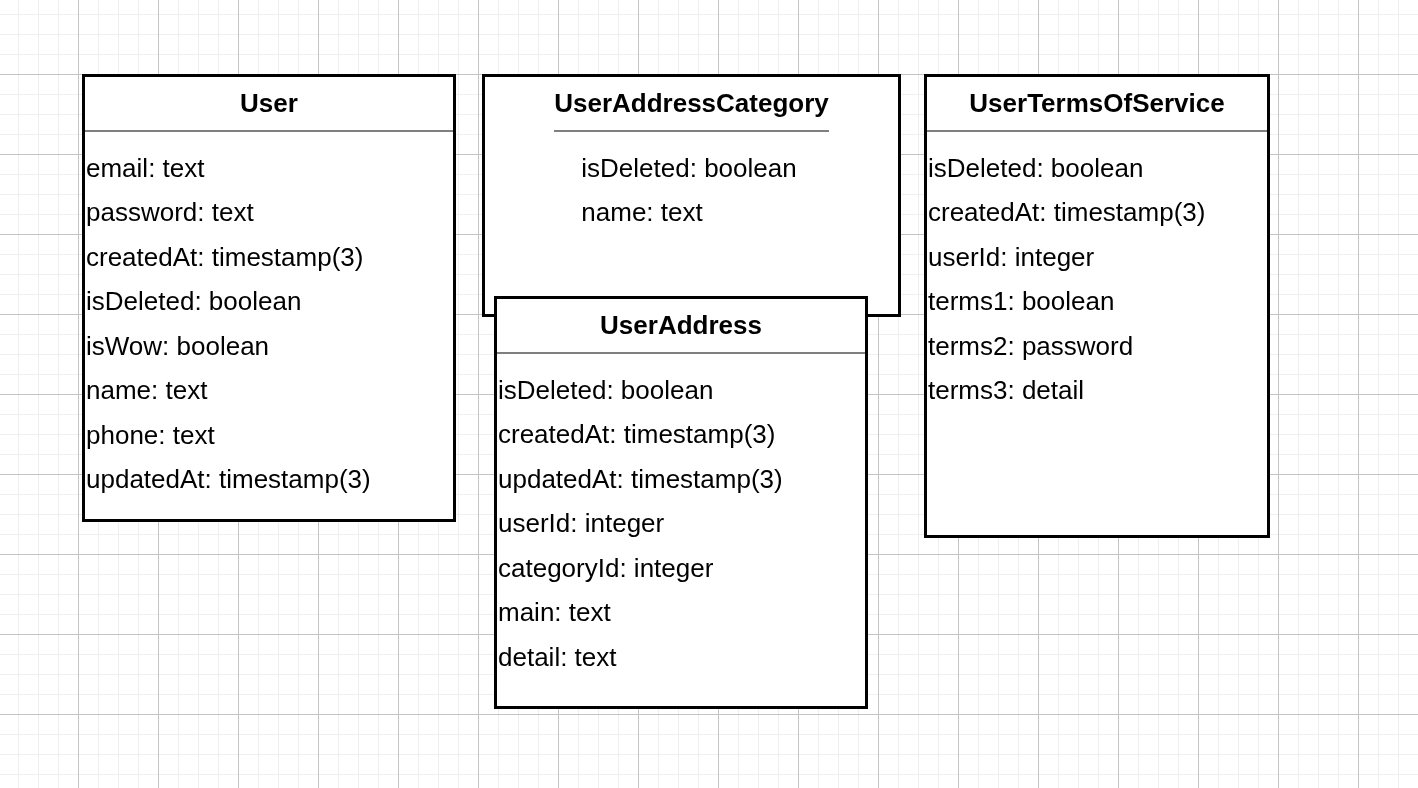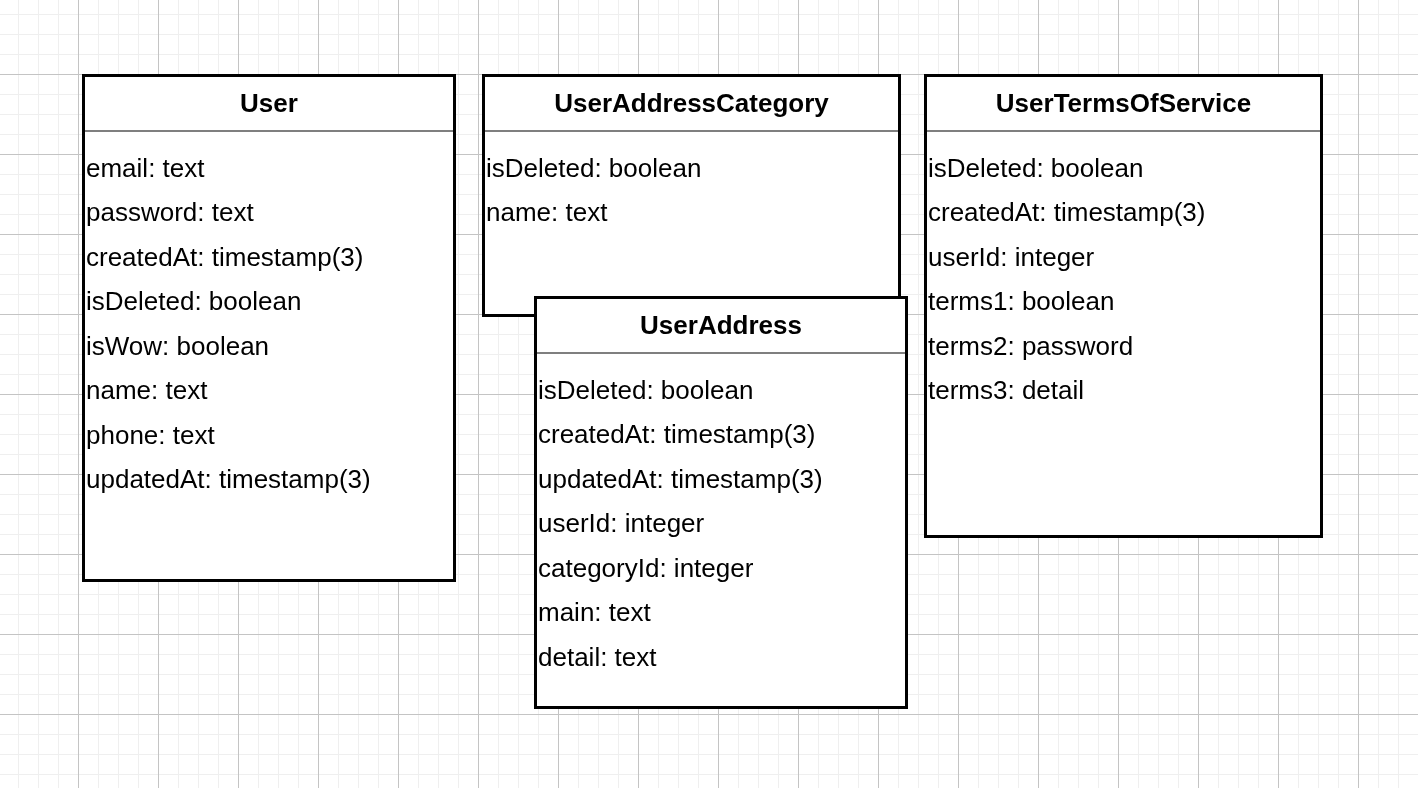--- a/index.html
+++ b/index.html
@@ -50,24 +50,24 @@
     overflow: hidden;
   }
   .entity-fields .field {
     height: 44.5px;
     display: flex;
     align-items: center;
     font-size: 26px;
     white-space: nowrap;
   }
   
-  .entity-user                  { left: 82px;  top: 74px;  width: 374px; height: 508px; }
-  .entity-user-address-category { left: 482px; top: 74px;  width: 419px; height: 243px; }
-  .entity-user-address          { left: 494px; top: 296px; width: 374px; height: 413px; margin-left: 40px; }
-  .entity-user-terms-of-service { left: 924px; top: 74px;  width: 399px; height: 464px; }
+  .entity-user                  { left: 82px;  top: 74px;  width: 374px; height: 448px; }
+  .entity-user-address-category { left: 482px; top: 74px;  width: 419px; height: 243px; align-items: center; }
+  .entity-user-address          { left: 494px; top: 296px; width: 374px; height: 413px; }
+  .entity-user-terms-of-service { left: 924px; top: 74px;  width: 346px; height: 464px; }
 </style>
 </head>
 <body>
 
 <div class="canvas">
 
   <section class="entity entity-user">
     <header class="entity-title">User</header>
     <div class="entity-fields">
         <div class="field">email: text</div>

